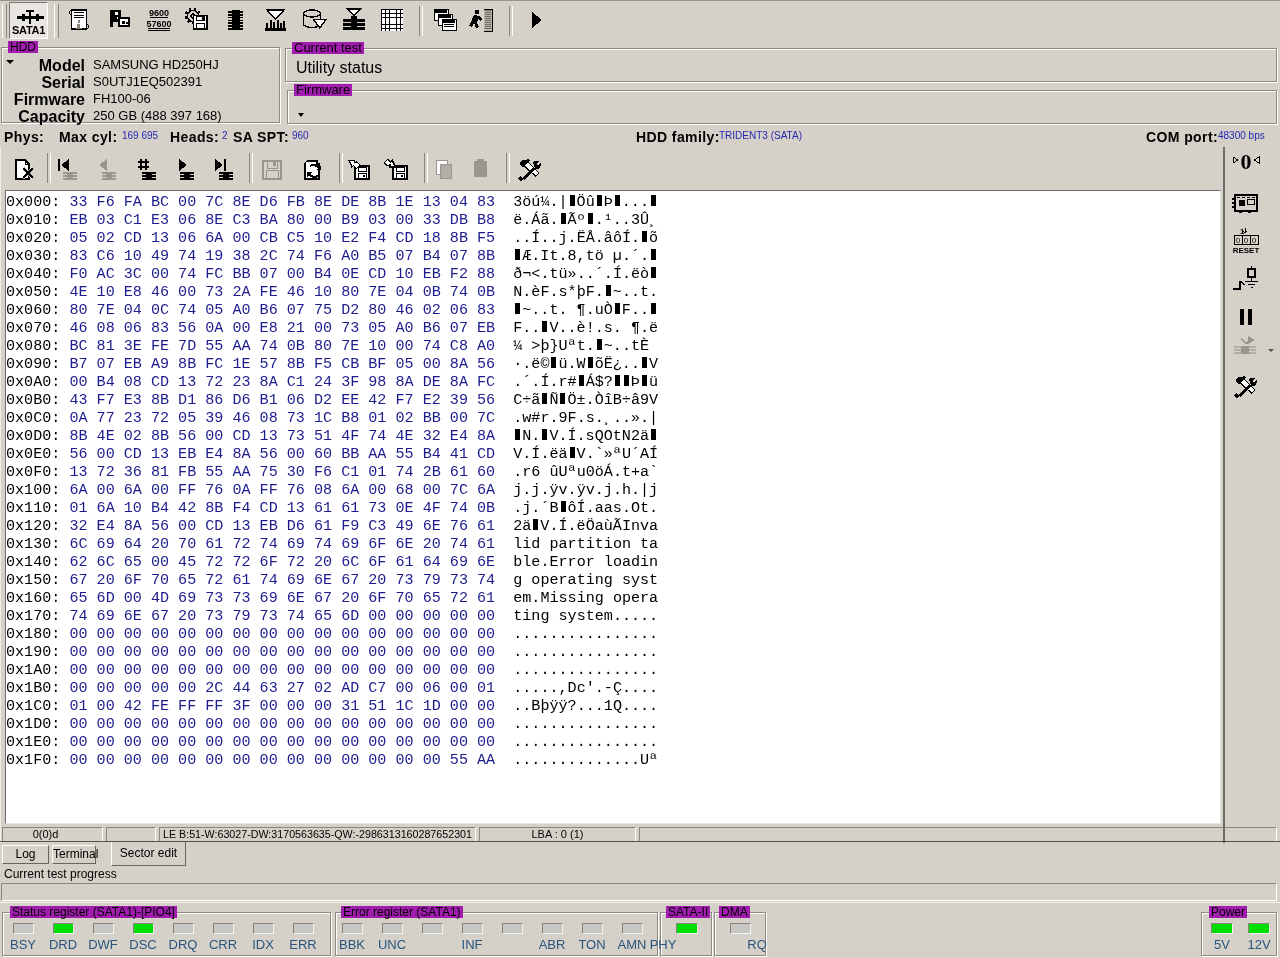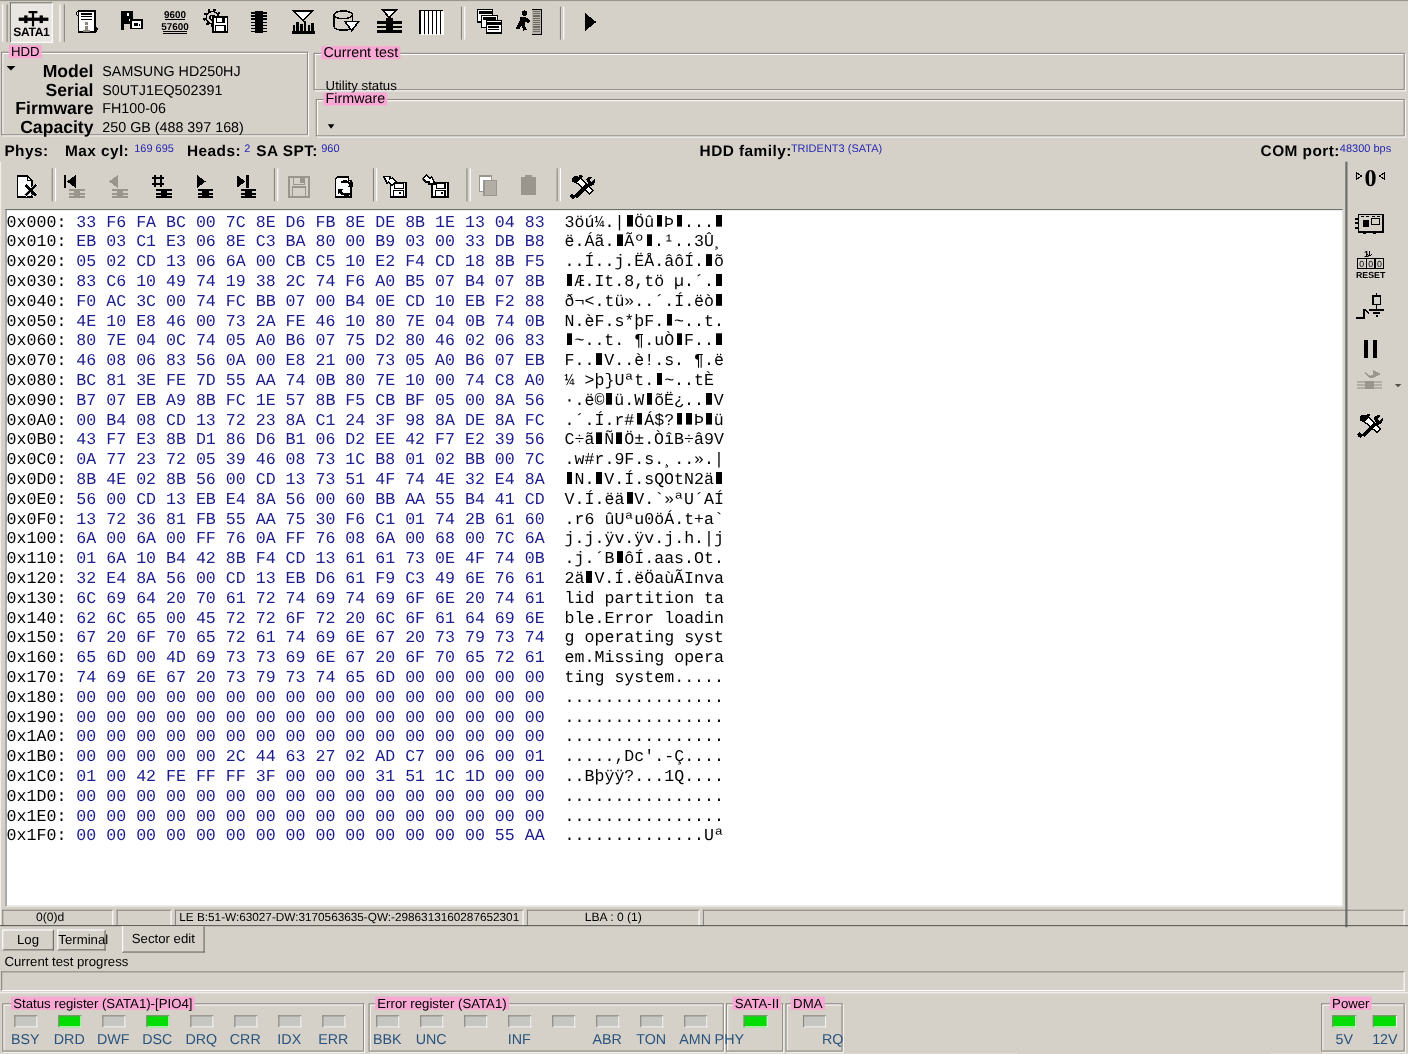--- a/index.html
+++ b/index.html
@@ -8,21 +8,21 @@
 
 #tbar{left:0;top:0;width:1280px;height:41px;border-top:1px solid #9a968e;box-sizing:border-box}
 .grip{width:3px;border-left:1px solid #fff;border-right:1px solid #8a867e;height:34px;top:4px}
 #sata1{left:9px;top:2px;width:39px;height:37px;background:#e9e6e1;border:1px solid #7a7670;border-bottom-color:#fff;border-right-color:#fff;box-sizing:border-box;text-align:center}
 #sata1 .lbl{font-weight:bold;font-size:11px;letter-spacing:-0.3px;color:#000;position:absolute;left:0;right:0;bottom:2px}
 .sep{width:2px;border-left:1px solid #8a867e;border-right:1px solid #fff;height:30px;top:6px}
 .ic{width:32px;height:32px;top:4px}
 .ic svg{display:block}
 
 .gb{border:1px solid #8f8b83;box-shadow:1px 1px 0 #fff,inset 1px 1px 0 #fff;box-sizing:border-box}
-.gl{background:#f9a8d4;font-size:12px;color:#000;padding:0 2px;line-height:12px}
+.gl{background:#a21caf;font-size:12px;color:#000;padding:0 2px;line-height:12px}
 
 .hl{font-weight:bold;font-size:16px;color:#000;text-align:right;width:80px}
 .hv{font-size:13px;color:#000}
 
 #phys .pl{position:absolute;top:129px;font-size:14px;font-weight:bold;letter-spacing:0.4px;color:#000}
 #phys .pv{position:absolute;top:130px;font-size:10px;color:#2626b0}
 
 #hexbox{left:5px;top:190px;width:1216px;height:634px;background:#fff;border:1px solid #6e6e6e;border-right-color:#e8e6e0;border-bottom-color:#e8e6e0;box-sizing:border-box}
 #hexpre{left:6px;top:193px;margin:0;font-family:"Liberation Mono",monospace;font-size:15.1px;line-height:18px;white-space:pre;color:#000}
 #hexpre .h{color:#1c1c8e}
@@ -227,21 +227,21 @@
 <div class="abs hv" style="left:93px;top:57px">SAMSUNG HD250HJ</div>
 <div class="abs hl" style="left:5px;top:74px">Serial</div>
 <div class="abs hv" style="left:93px;top:74px">S0UTJ1EQ502391</div>
 <div class="abs hl" style="left:5px;top:91px">Firmware</div>
 <div class="abs hv" style="left:93px;top:91px">FH100-06</div>
 <div class="abs hl" style="left:5px;top:108px">Capacity</div>
 <div class="abs hv" style="left:93px;top:108px">250 GB (488 397 168)</div>
 
 <div class="abs gb" style="left:285px;top:48px;width:992px;height:34px"></div>
 <div class="abs gl" style="left:292px;top:42px;font-size:13px">Current test</div>
-<div class="abs" style="left:296px;top:71px;font-size:12px">Utility status</div>
+<div class="abs" style="left:296px;top:59px;font-size:16px">Utility status</div>
 <div class="abs gb" style="left:287px;top:90px;width:990px;height:34px"></div>
 <div class="abs gl" style="left:294px;top:84px;font-size:13px">Firmware</div>
 <div class="abs" style="left:298px;top:113px;width:0;height:0;border-left:3.5px solid transparent;border-right:3.5px solid transparent;border-top:4px solid #000"></div>
 
 <div id="phys">
     <span class="pl" style="left:4px">Phys:</span>
     <span class="pl" style="left:59px">Max cyl:</span>
     <span class="pv" style="left:122px">169 695</span>
     <span class="pl" style="left:170px">Heads:</span>
     <span class="pv" style="left:222px">2</span>

